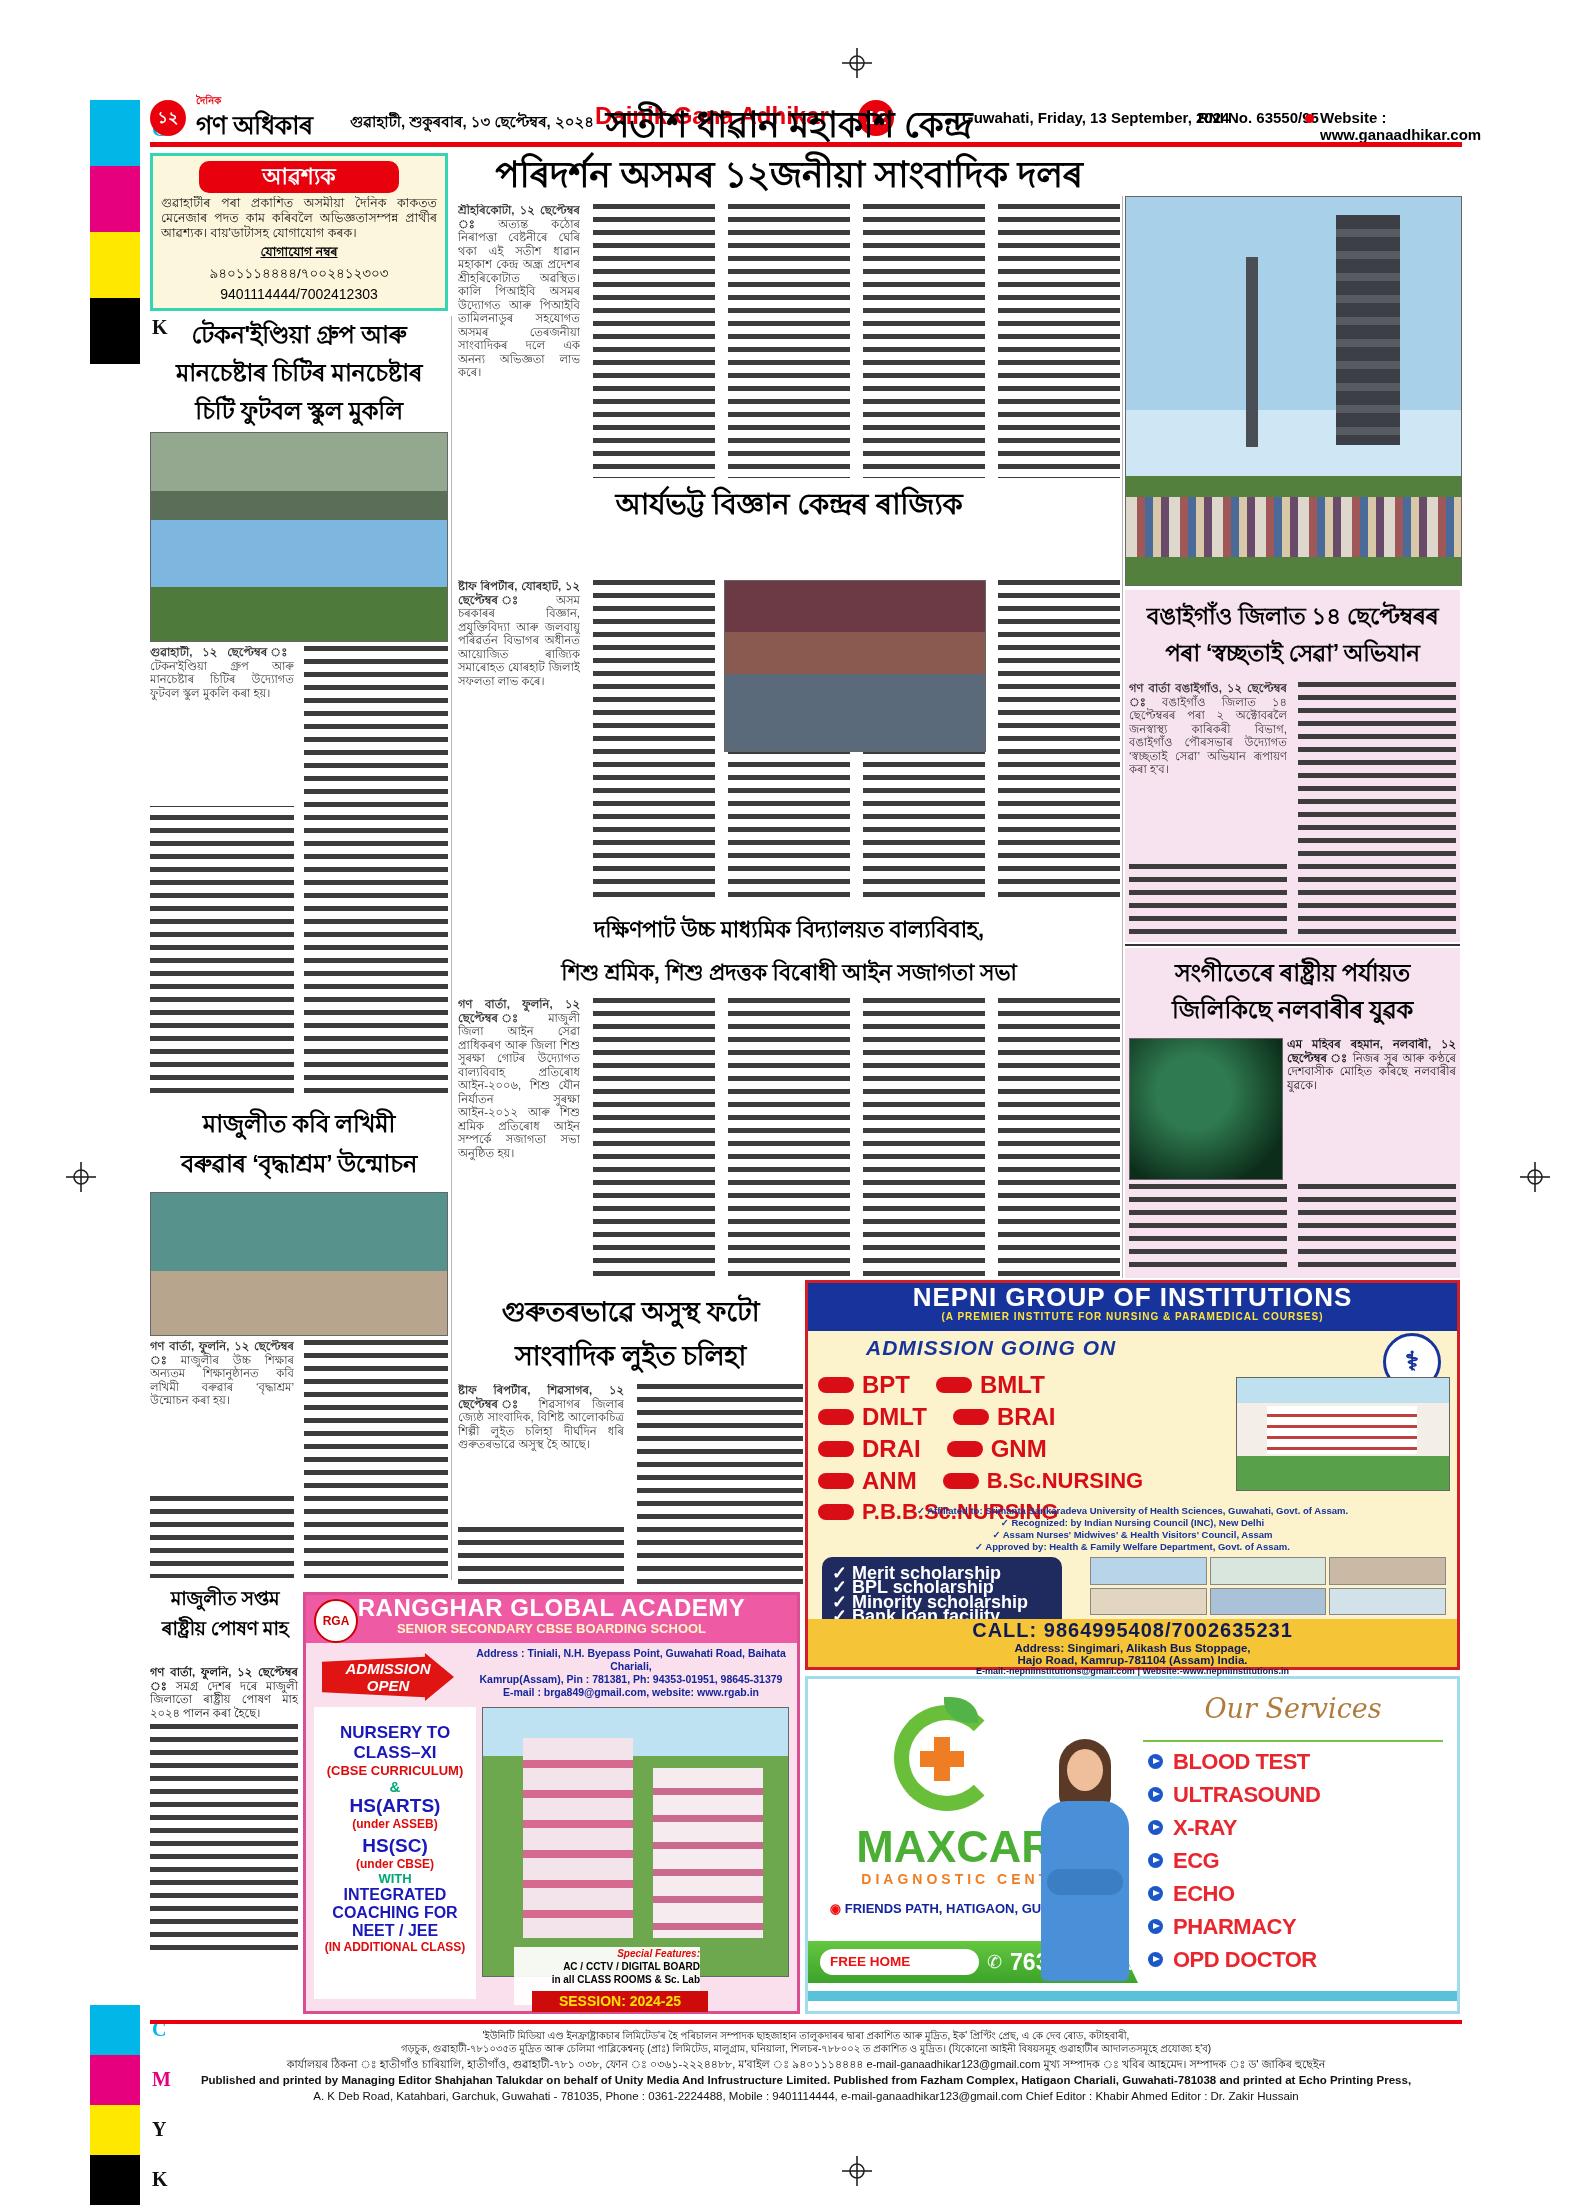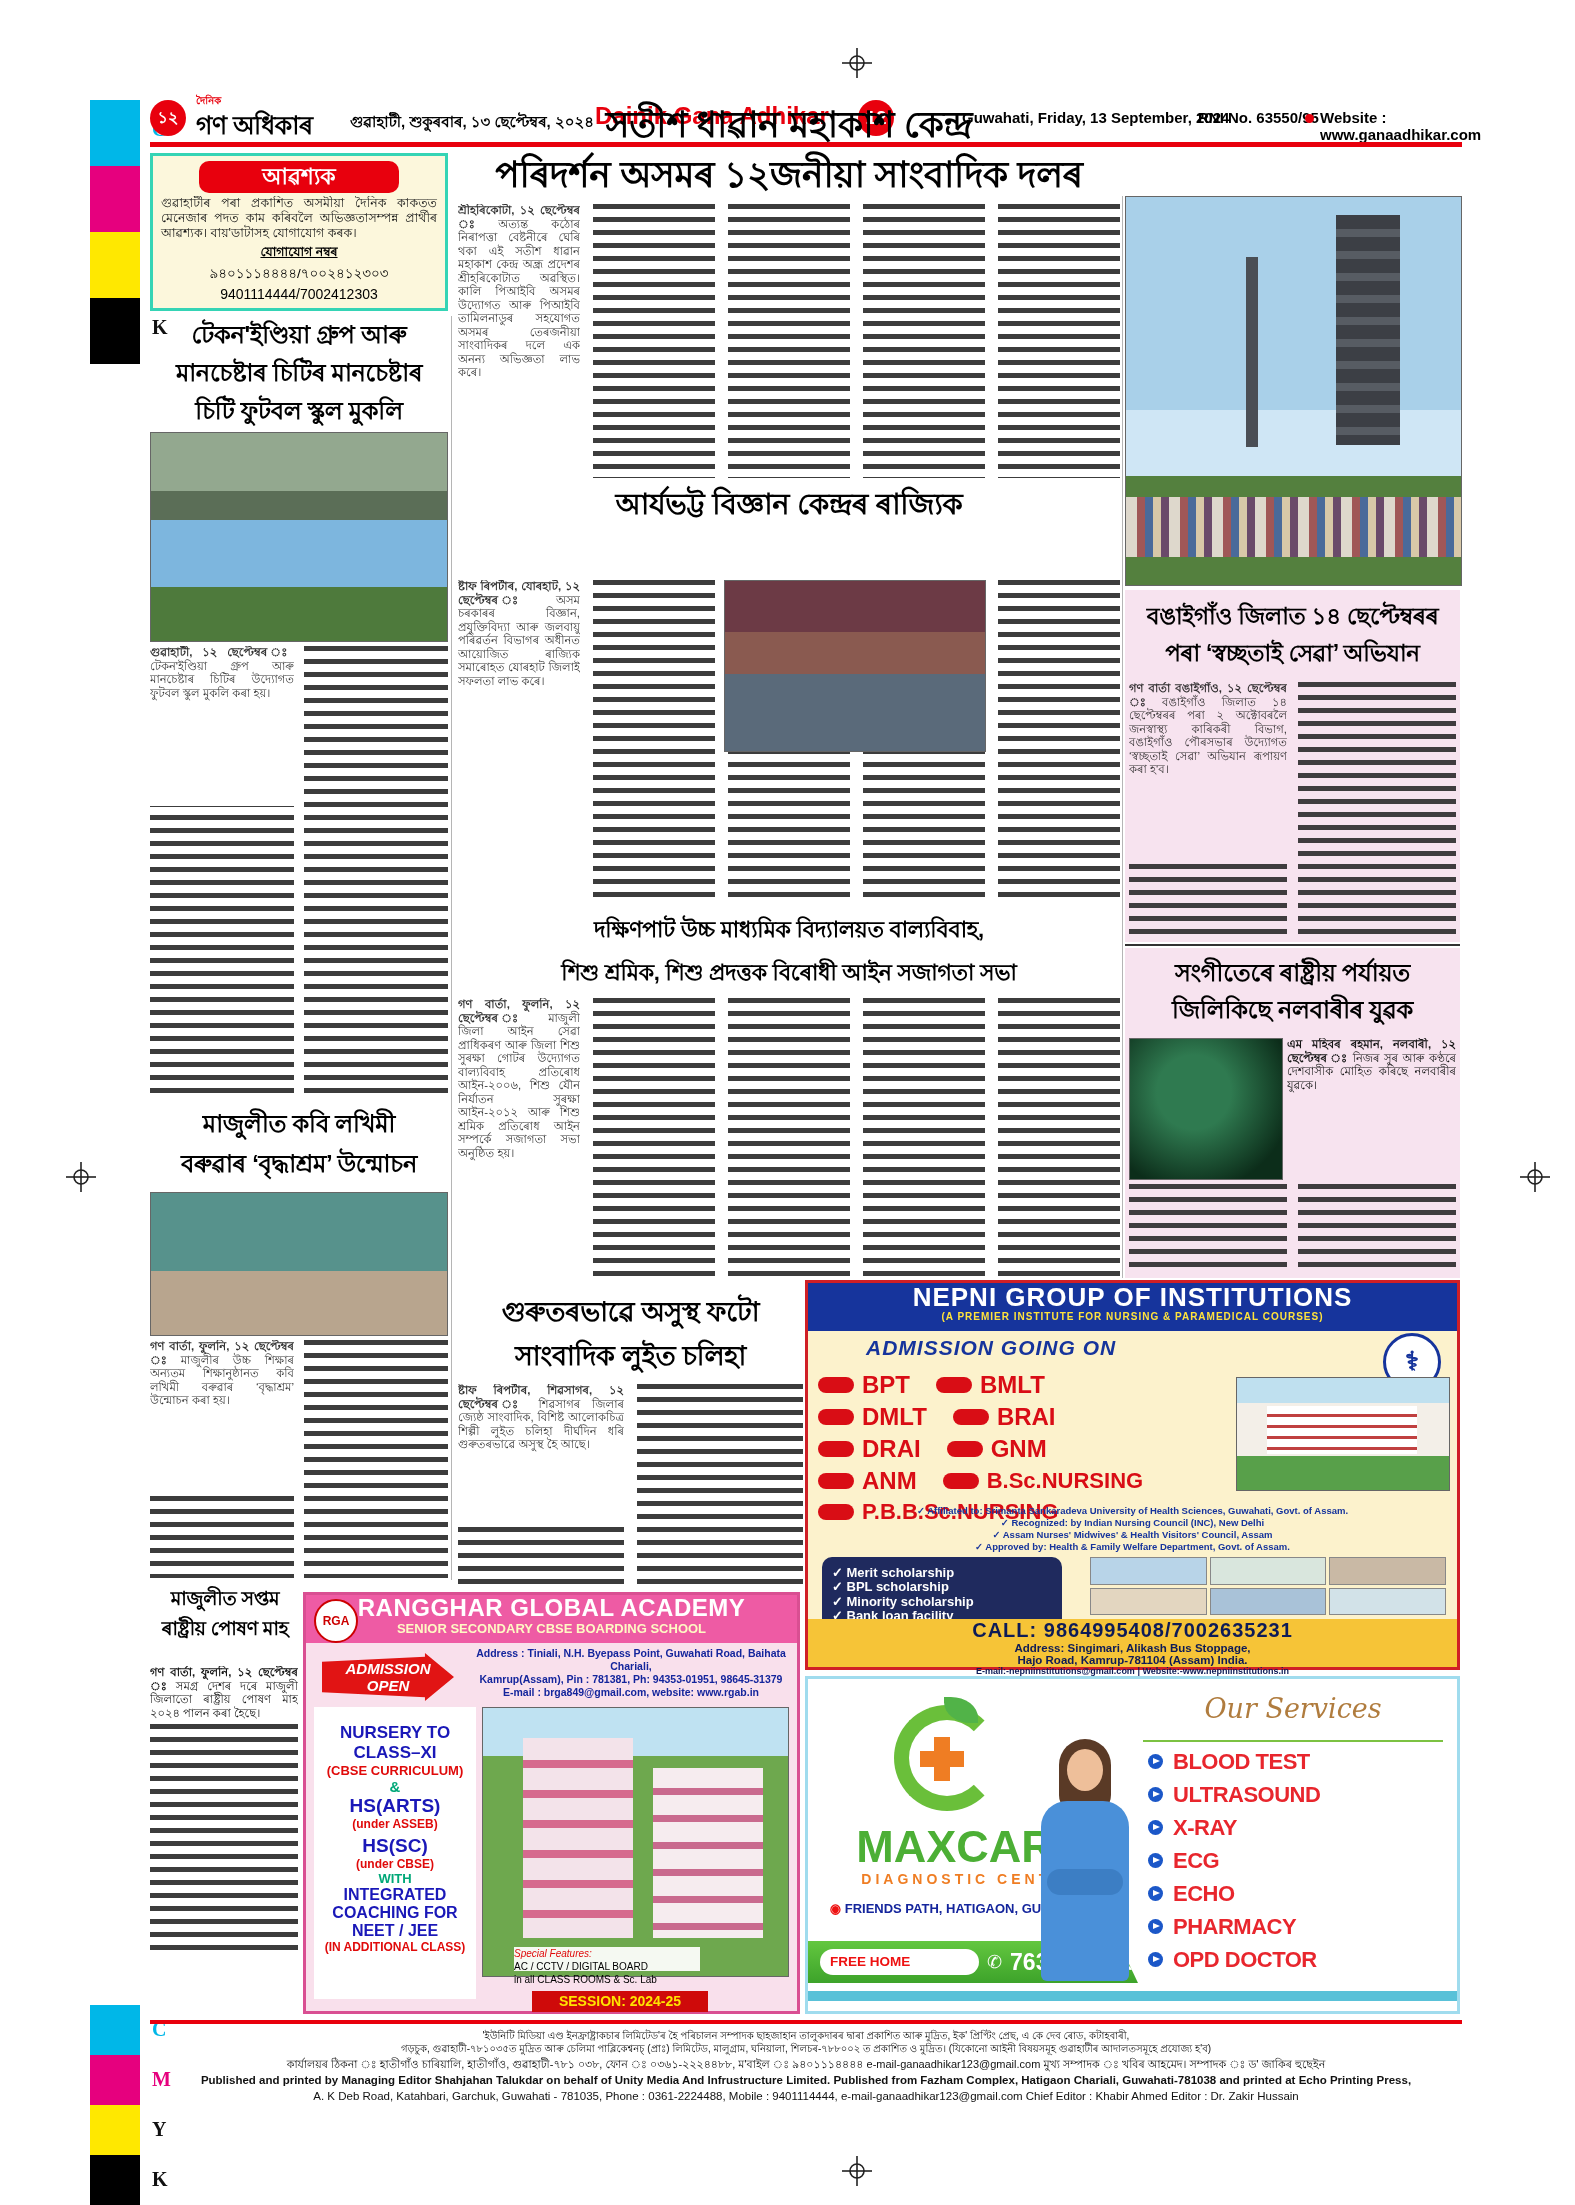--- a/index.html
+++ b/index.html
@@ -52,21 +52,21 @@
   .np-logo{position:absolute;right:16px;top:2px;width:52px;height:52px;border-radius:50%;
            border:3px solid #16349c;background:#fff;color:#16349c;text-align:center;
            font-size:26px;line-height:50px;font-weight:bold}
   .np-co{position:absolute;left:10px;top:40px;width:400px}
   .np-co .row{display:flex;gap:26px;margin-bottom:4px;align-items:center}
   .np-co .it{display:flex;align-items:center;color:#d90d15;font-weight:900;font-size:24px}
   .np-co .pill{width:36px;height:16px;border-radius:8px;background:#d90d15;margin-right:8px;flex:0 0 auto}
   .np-affil{position:absolute;left:0;top:174px;width:100%;text-align:center;
             color:#16349c;font-weight:bold;font-size:9.5px;line-height:12px}
   .np-schol{position:absolute;left:14px;top:226px;width:240px;height:75px;background:#1f2a5e;
-            border-radius:10px;color:#fff;font-weight:bold;font-size:13px;line-height:14.5px;padding:0 10px;box-sizing:border-box;
+            border-radius:10px;color:#fff;font-weight:bold;font-size:18px;line-height:14.5px;padding:0 10px;box-sizing:border-box;
             display:flex;flex-direction:column;justify-content:center}
   .np-grid{position:absolute;left:282px;top:226px;width:356px;height:58px;display:grid;
            grid-template-columns:1fr 1fr 1fr;grid-template-rows:1fr 1fr;gap:3px}
   .np-grid div{border:1px solid #888}
   .np-band{position:absolute;left:0;top:288px;width:100%;height:48px;background:#f6c437;
            text-align:center;color:#0d1b57}
   
   .rg{position:absolute;left:303px;top:1592px;width:497px;height:422px;border:3px solid #d94f92;
       box-sizing:border-box;background:#f9e0ec}
   .rg-head{height:48px;background:#ee5ba4;text-align:center;position:relative;overflow:hidden}
@@ -76,22 +76,22 @@
            background:#fff;border:2px solid #c00;color:#c00;font-weight:700;font-size:12px;
            text-align:center;line-height:40px}
   .rg-addr{position:absolute;left:158px;top:52px;width:334px;text-align:center;
            color:#14259c;font-weight:bold;font-size:10.5px;line-height:13px}
   .rg-badge{position:absolute;left:16px;top:58px;width:132px;height:48px;background:#e11414;
             clip-path:polygon(0 18%,78% 8%,78% 0,100% 50%,78% 100%,78% 92%,0 82%);
             color:#fff;text-align:center;font-style:italic;font-weight:900}
   .rg-prog{position:absolute;left:8px;top:112px;width:162px;height:292px;background:#fff;
            text-align:center;font-weight:900;overflow:hidden}
   .pg-b{color:#1a18b8}.pg-r{color:#e00a0a}.pg-g{color:#00a878}
-  .rg-feat{position:absolute;left:208px;top:352px;width:186px;height:24px;background:rgba(255,255,255,.93);
-           text-align:left;font-size:10px;line-height:13px;font-weight:normal}
+  .rg-feat{position:absolute;left:208px;top:352px;width:186px;height:58px;background:rgba(255,255,255,.93);
+           text-align:right;font-size:10px;line-height:13px;font-weight:bold}
   .rg-sess{position:absolute;left:226px;top:396px;width:176px;height:21px;background:#cf0a0a;
            color:#ffe400;font-weight:900;font-size:14px;text-align:center;line-height:21px}
   
   .mx{position:absolute;left:805px;top:1676px;width:655px;height:338px;border:3px solid #a0dcee;
       box-sizing:border-box;background:#fff}
   .mx-name{position:absolute;left:12px;top:142px;width:300px;text-align:center;color:#4caf35;
            font-weight:900;font-size:45px;letter-spacing:0px}
   .mx-tag{position:absolute;left:12px;top:192px;width:300px;text-align:center;color:#ef7d23;
           font-weight:bold;font-size:14px;letter-spacing:4px}
   .mx-loc{position:absolute;left:12px;top:222px;width:300px;text-align:center;color:#14259c;

